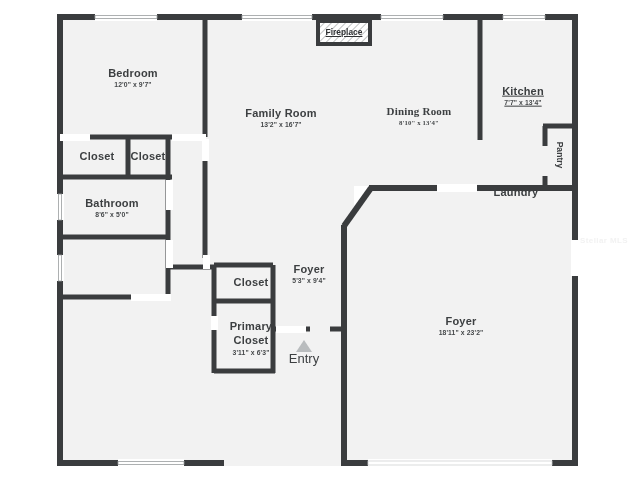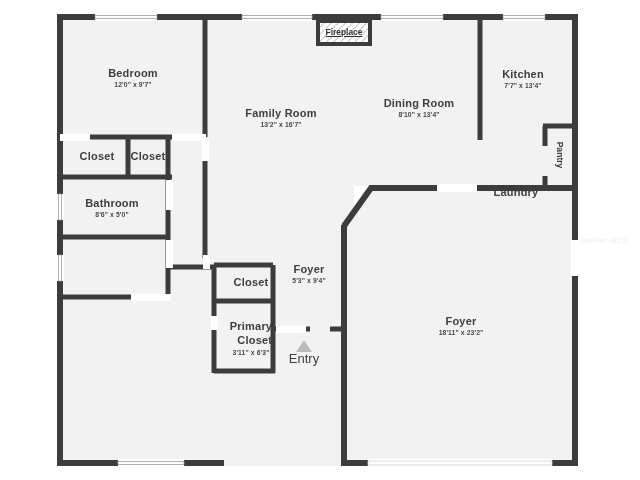--- a/index.html
+++ b/index.html
@@ -53,21 +53,20 @@
     display: block;
     font-size: 6.8px;
     font-weight: bold;
     letter-spacing: 0.1px;
     color: #45484a;
     margin-top: 1px;
   }
   .room-label.two-line-name .room-name {
     white-space: pre-line;
     line-height: 1.25;
-    text-align: right;
   }
   .vertical-label {
     position: absolute;
     transform: translate(-50%, -50%) rotate(90deg);
     font-size: 8.6px;
     font-weight: bold;
     color: #3c3f41;
     white-space: nowrap;
   }
   .fireplace-label {
@@ -236,26 +235,26 @@
     <div class="room-label" style="left:133px; top:78px;">
       <span class="room-name">Bedroom</span>
       <span class="room-dims">12'0" x 9'7"</span>
     </div>
 
     <div class="room-label" style="left:281px; top:118px;">
       <span class="room-name">Family Room</span>
       <span class="room-dims">13'2" x 16'7"</span>
     </div>
 
-    <div class="room-label" style="left:419px; top:108px;">
+    <div class="room-label" style="left:419px; top:116px;font-family:Liberation Serif, serif;">
       <span class="room-name">Dining Room</span>
       <span class="room-dims">8'10" x 13'4"</span>
     </div>
 
-    <div class="room-label" style="left:523px; top:79px;">
+    <div class="room-label" style="left:523px; top:96px;text-decoration:underline;">
       <span class="room-name">Kitchen</span>
       <span class="room-dims">7'7" x 13'4"</span>
     </div>
 
     <div class="room-label" style="left:97px; top:157px;">
       <span class="room-name">Closet</span>
     </div>
 
     <div class="room-label" style="left:148px; top:157px;">
       <span class="room-name">Closet</span>

